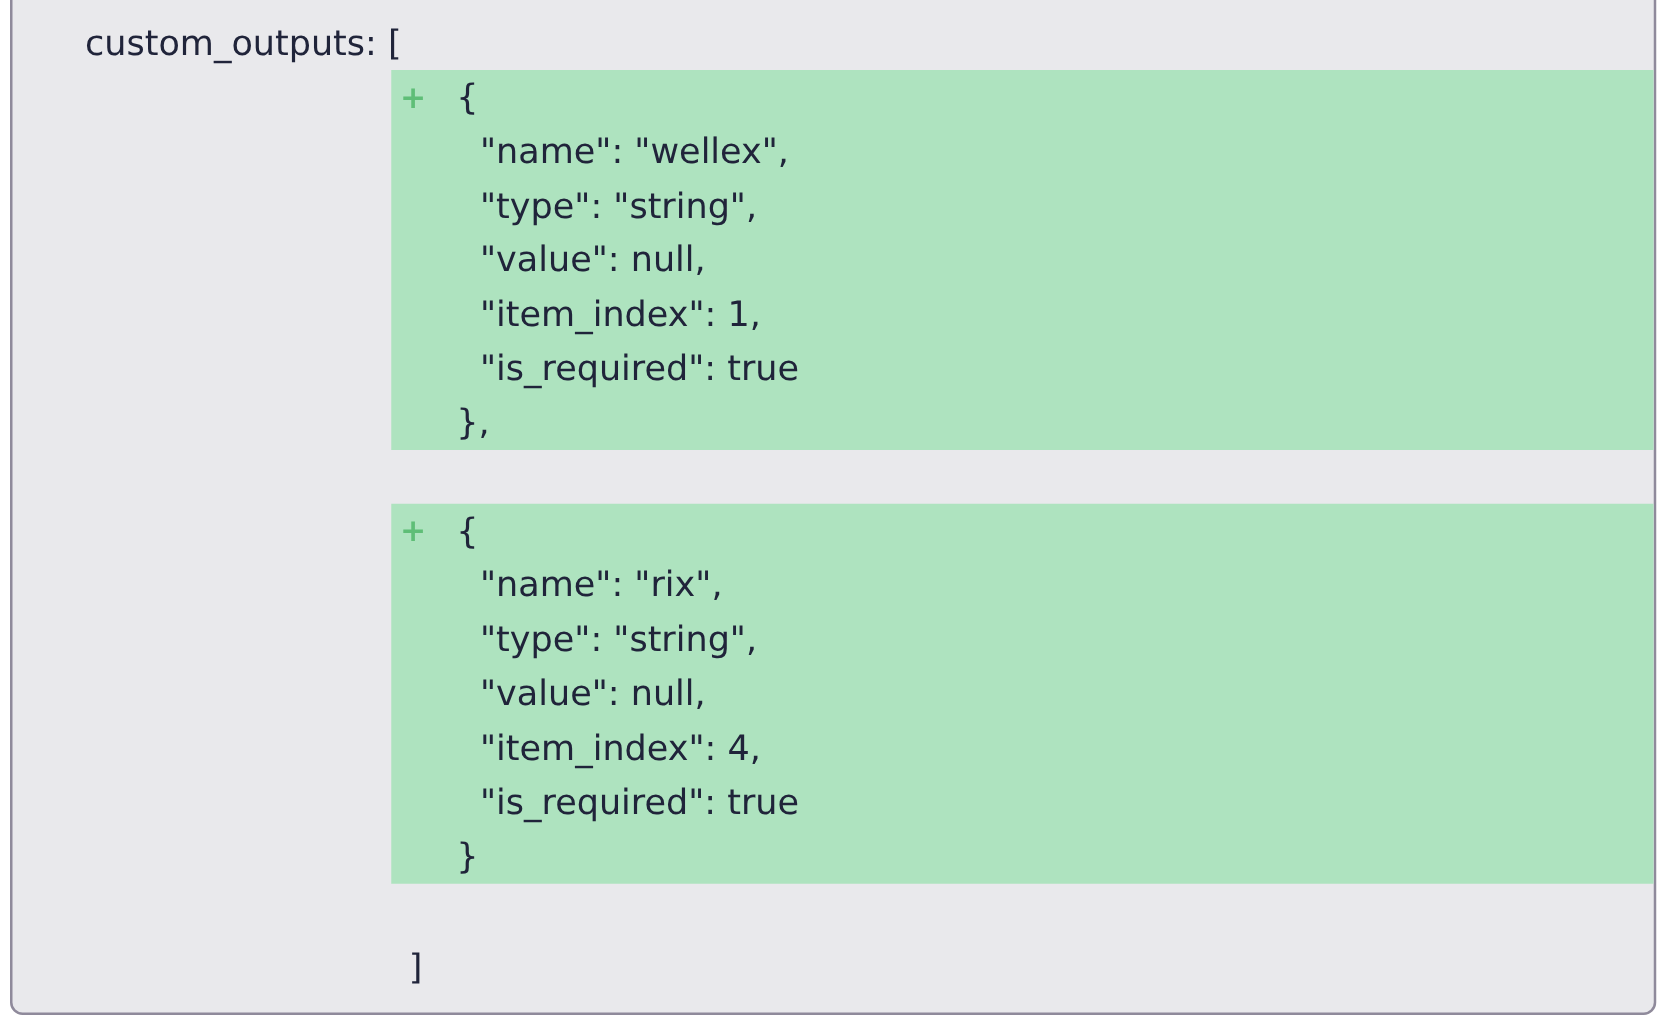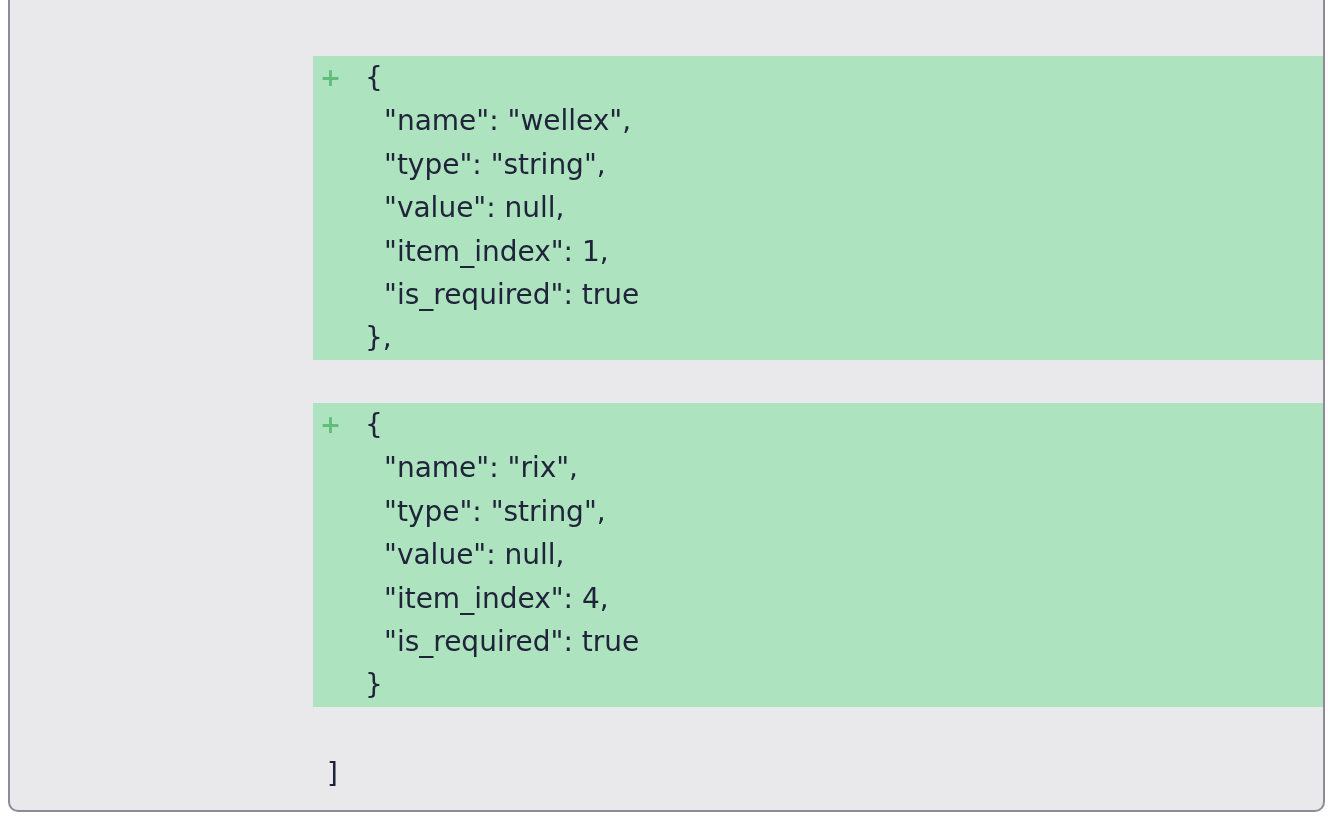--- a/index.html
+++ b/index.html
@@ -68,20 +68,21 @@
     height: 43.4px;
     white-space: pre;
   }
 </style>
 </head>
 <body>
 
 <div class="panel">
   <div class="code">
 
+    <div class="key-line">custom_outputs: [</div>
 
     <div class="diff-block block-1">
       <span class="diff-marker">+</span>
       <div class="code-line indent-1">{</div>
       <div class="code-line indent-2">"name": "wellex",</div>
       <div class="code-line indent-2">"type": "string",</div>
       <div class="code-line indent-2">"value": null,</div>
       <div class="code-line indent-2">"item_index": 1,</div>
       <div class="code-line indent-2">"is_required": true</div>
       <div class="code-line indent-1">},</div>

